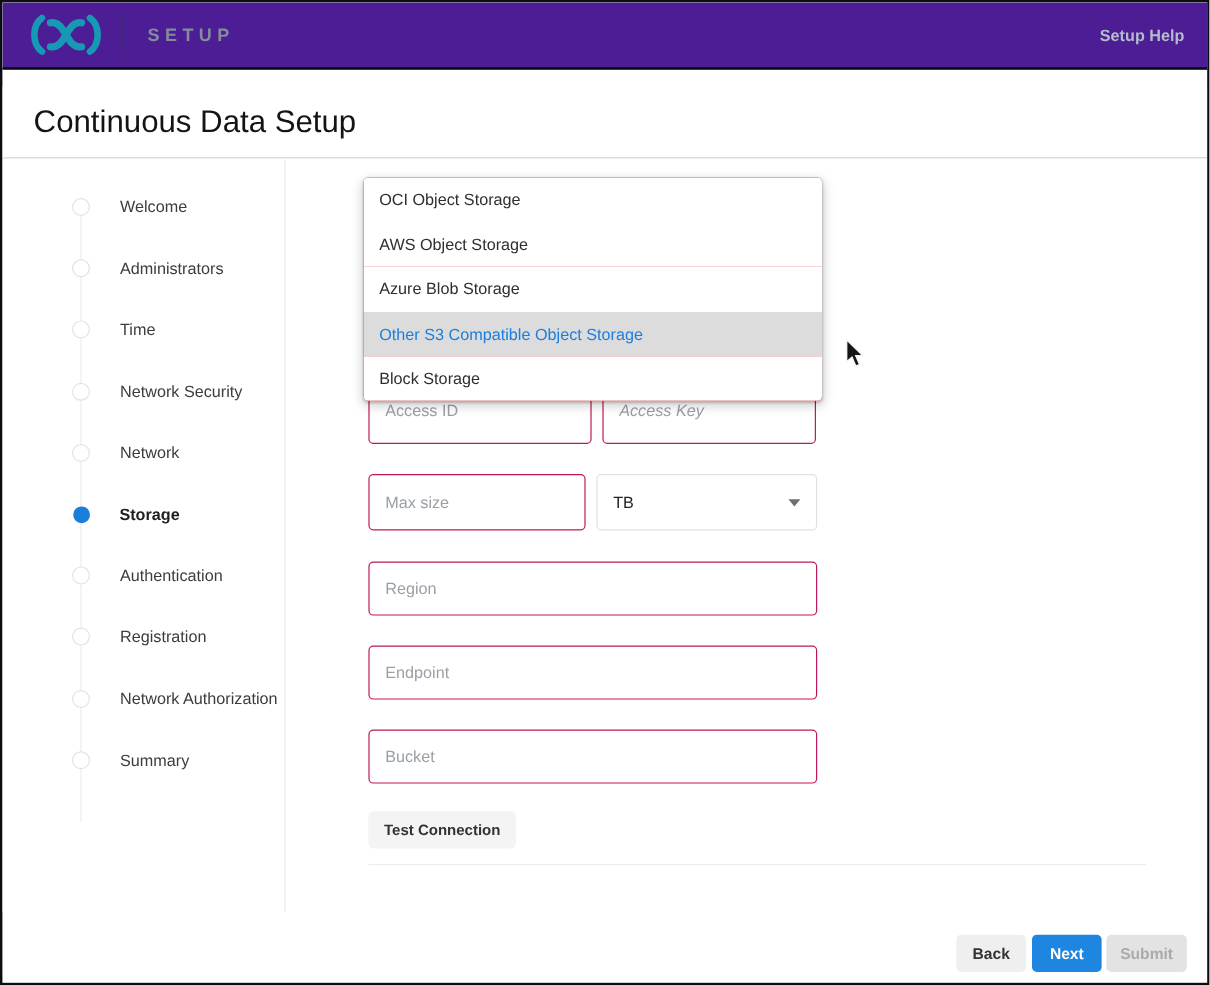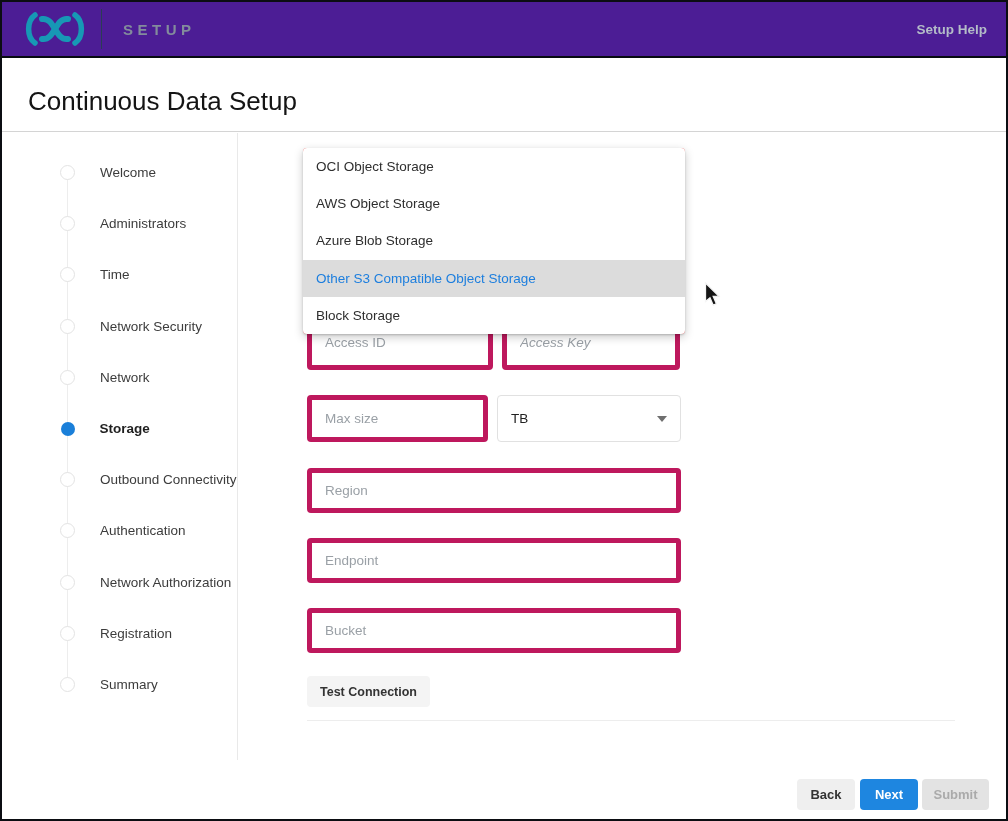--- a/index.html
+++ b/index.html
@@ -52,21 +52,21 @@
     background:#ffffff; border:1.5px solid #e3e3e3;
     margin-left:58px; flex:none; z-index:1;
   }
   .step.active .step-dot { width:14px; height:14px; background:#1a7fd9; border:none; margin-left:58.5px; }
   .step-label { margin-left:25px; font-size:13.5px; color:#3c3c3c; }
   .step.active .step-label { font-weight:700; color:#1f1f1f; }
 
   
   .content { position:absolute; top:0; left:275px; right:0; height:100%; }
   .field {
-    position:absolute; background:#fff; border:5px solid #be185d; border-radius:4px;
+    position:absolute; background:#fff; border:1px solid #be185d; border-radius:4px;
     font-size:13.5px; color:#212121; padding:0 13px; outline:none;
     font-family:"Liberation Sans","DejaVu Sans",sans-serif;
   }
   .field::placeholder { color:#9aa0a6; opacity:1; }
   .unit-select {
     position:absolute; background:#fff; border:1px solid #e1e1e1; border-radius:4px;
     display:flex; align-items:center; padding:0 13px; cursor:pointer;
   }
   .unit-value { font-size:13.5px; color:#212121; }
   .caret-down-icon {
@@ -157,33 +157,29 @@
       <div class="step">
         <span class="step-dot"></span>
         <span class="step-label">Network</span>
       </div>
       <div class="step active">
         <span class="step-dot"></span>
         <span class="step-label">Storage</span>
       </div>
       <div class="step">
         <span class="step-dot"></span>
-        <span class="step-label">Outbound Connectivity</span>
-      </div>
-      <div class="step">
-        <span class="step-dot"></span>
         <span class="step-label">Authentication</span>
       </div>
       <div class="step">
         <span class="step-dot"></span>
+        <span class="step-label">Registration</span>
+      </div>
+      <div class="step">
+        <span class="step-dot"></span>
         <span class="step-label">Network Authorization</span>
-      </div>
-      <div class="step">
-        <span class="step-dot"></span>
-        <span class="step-label">Registration</span>
       </div>
       <div class="step">
         <span class="step-dot"></span>
         <span class="step-label">Summary</span>
       </div>
     </nav>
 
     <main class="content">
 
       <input class="field" style="left: 30px; top: 181px; width: 186px; height: 56px;" placeholder="Access ID">

